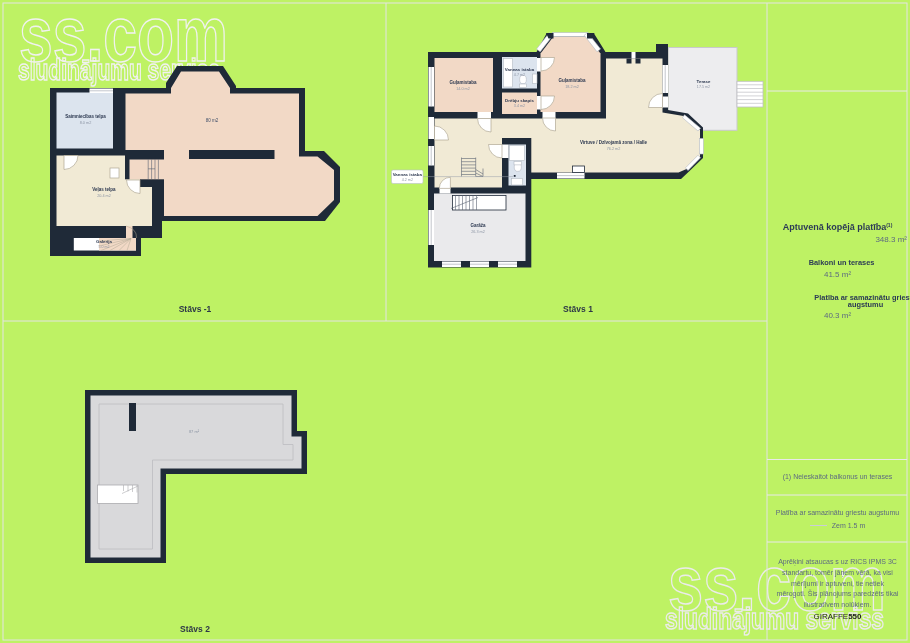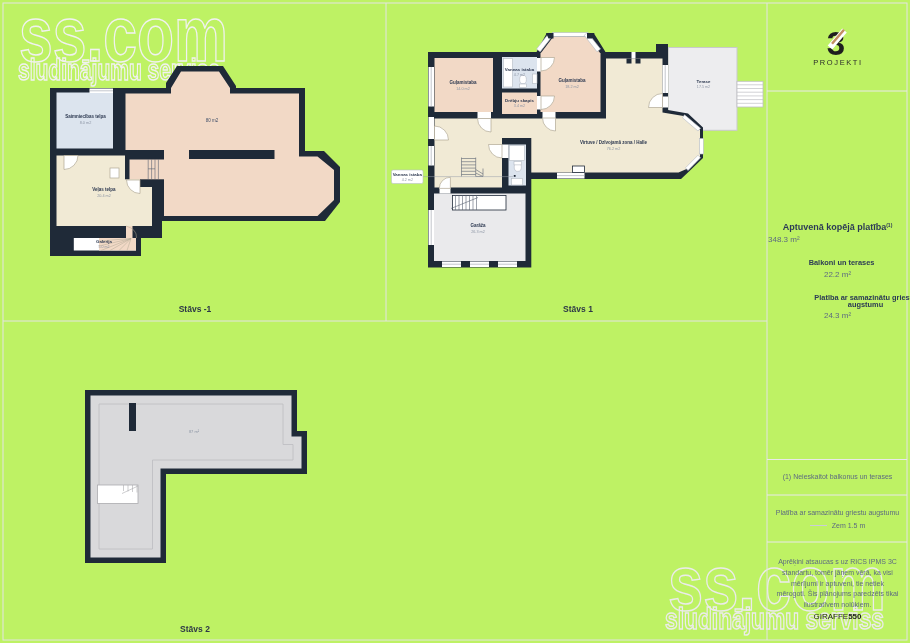--- a/index.html
+++ b/index.html
@@ -291,43 +291,32 @@
 <text x="194" y="433" font-size="4" fill="#8d96a5" text-anchor="middle">87 m²</text>
 </g>
 
 <text x="195" y="312" font-size="8.5" font-weight="bold" fill="#2d3747" text-anchor="middle">Stāvs -1</text>
 
 <text x="578" y="312" font-size="8.5" font-weight="bold" fill="#2d3747" text-anchor="middle">Stāvs 1</text>
 
 <text x="195" y="632" font-size="8.5" font-weight="bold" fill="#2d3747" text-anchor="middle">Stāvs 2</text>
 </svg>
 
-<div class="abs" style="left:768px;top:0;width:140px;height:91px;text-align:center;">
-<svg width="140" height="91" viewBox="0 0 140 91">
-
-<text x="68" y="55" font-size="33" font-weight="bold" fill="#1e1e1e" text-anchor="middle" font-family="Liberation Sans">3</text>
-<line x1="62" y1="47.5" x2="76.5" y2="30.5" stroke="#ffffff" stroke-width="6"></line>
-
-<line x1="64" y1="43.8" x2="76" y2="29.8" stroke="#c28e63" stroke-width="2.5"></line>
-
-<text x="70" y="64.5" font-size="7.5" fill="#2b2b2b" text-anchor="middle" letter-spacing="1.6" font-family="Liberation Sans">PROJEKTI</text>
-</svg>
-</div>
 
 <div class="abs" style="left:768px;top:220.5px;width:139px;text-align:center;font-size:9px;line-height:9px;font-weight:bold;color:#2c3b55;">Aptuvenā kopējā platība<span style="font-size:5px;vertical-align:3px;">(1)</span></div>
 
-<div class="abs" style="left:768px;top:236.4px;width:139px;text-align:left;font-size:8px;line-height:8px;color:#5d6b80;">348.3 m²</div>
+<div class="abs" style="left:768px;top:236.4px;width:139px;text-align:right;font-size:8px;line-height:8px;color:#5d6b80;">348.3 m²</div>
 
 <div class="abs" style="left:768px;top:258.6px;width:147px;text-align:center;font-size:7.4px;line-height:7.4px;font-weight:bold;color:#2c3b55;">Balkoni un terases</div>
 
-<div class="abs" style="left:768px;top:271px;width:139px;text-align:center;font-size:8px;line-height:8px;color:#5d6b80;">22.2 m²</div>
+<div class="abs" style="left:768px;top:271px;width:139px;text-align:center;font-size:8px;line-height:8px;color:#5d6b80;">41.5 m²</div>
 
 <div class="abs" style="left:796px;top:293.5px;width:139px;text-align:center;font-size:7.4px;line-height:7.8px;font-weight:bold;color:#2c3b55;">Platība ar samazinātu griestu<br>augstumu</div>
 
-<div class="abs" style="left:768px;top:312.1px;width:139px;text-align:center;font-size:8px;line-height:8px;color:#5d6b80;">24.3 m²</div>
+<div class="abs" style="left:768px;top:312.1px;width:139px;text-align:center;font-size:8px;line-height:8px;color:#5d6b80;">40.3 m²</div>
 
 <div class="abs" style="left:768px;top:472.6px;width:139px;text-align:center;font-size:7px;line-height:7px;color:#5d6b80;">(1) Neieskaitot balkonus un terases</div>
 
 <div class="abs" style="left:768px;top:509.4px;width:139px;text-align:center;font-size:7px;line-height:7px;color:#5d6b80;">Platība ar samazinātu griestu augstumu</div>
 <div class="abs" style="left:768px;top:522px;width:139px;text-align:center;font-size:7px;line-height:7px;color:#5d6b80;"><span style="display:inline-block;width:17px;height:1px;background:#c9ced6;vertical-align:2px;margin-right:5px;"></span>Zem 1.5 m</div>
 
 <div class="abs" style="left:768px;top:557px;width:139px;text-align:center;font-size:7px;line-height:10.8px;color:#5d6b80;">Aprēķini atsaucas s uz RICS IPMS 3C<br>standartu, tomēr jāņem vērā, ka visi<br>mērījumi ir aptuveni, tie netiek<br>mērogoti. Šis plānojums paredzēts tikai<br>ilustratīvem nolūkiem.</div>
 
 <div class="abs" style="left:768px;top:612.5px;width:139px;text-align:center;font-size:8px;line-height:8px;color:#1d1d1d;">GIRAFFE<b>550</b></div>
 </div>

